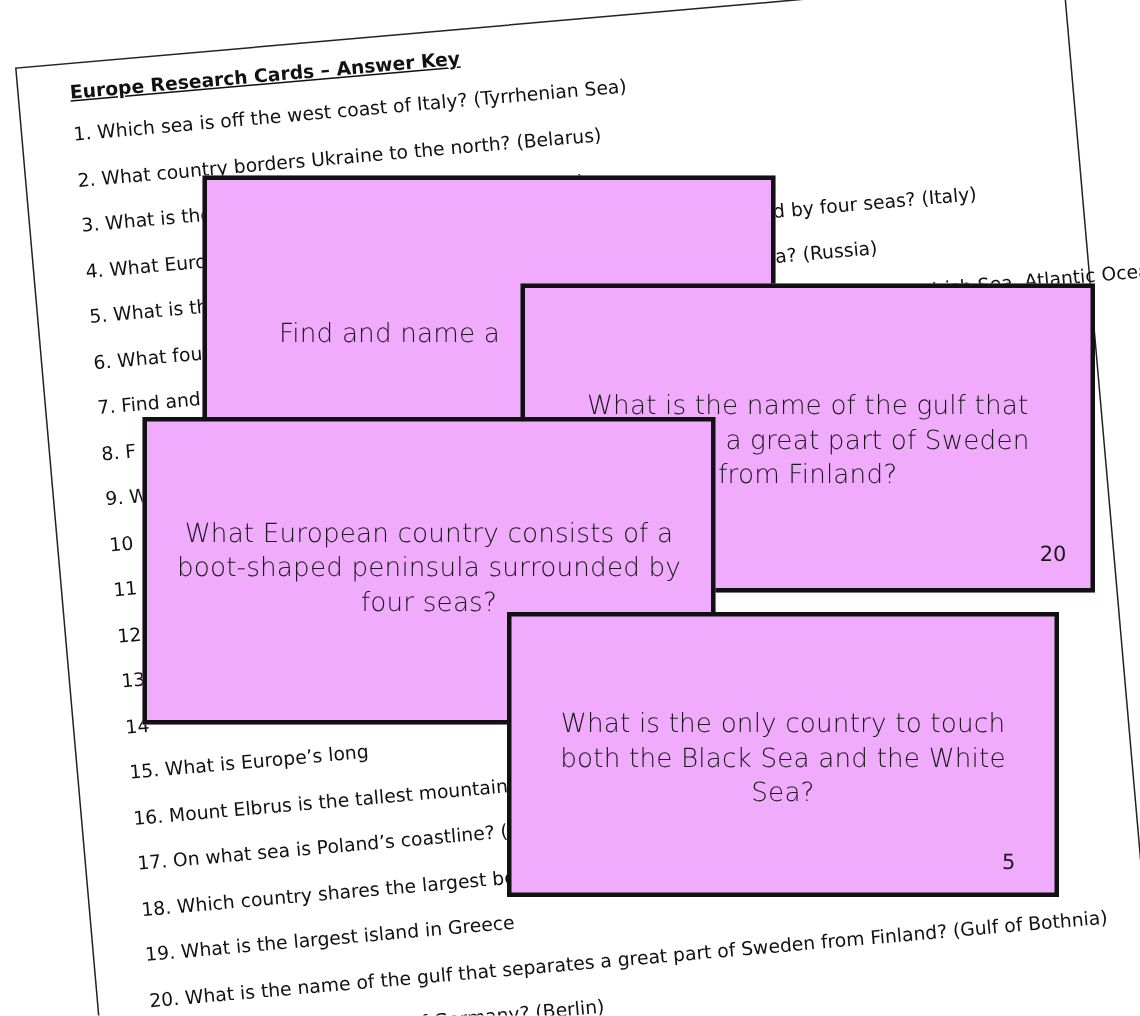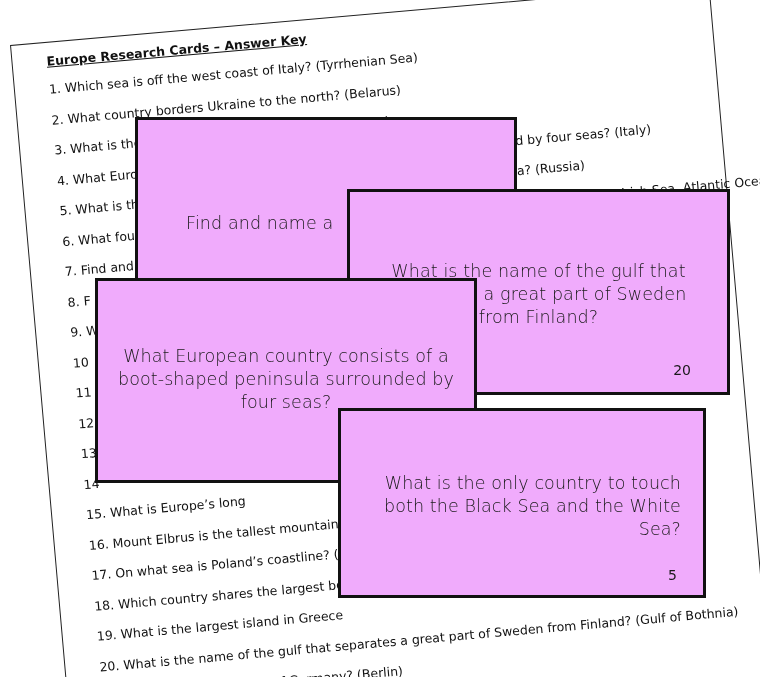--- a/index.html
+++ b/index.html
@@ -48,23 +48,23 @@
     <div class="line">22. What is the largest lake in Finland? (Saimaa)</div>
   </div>
 </div>
 
 <div class="card" style="left:135px; top:117px; width:382px; height:180px;">
   <div class="card-text" style="top:92px; text-align:left; left:48px; white-space:nowrap;">Find and name a</div>
 </div>
 
 <div class="card" style="left:347px; top:189px; width:383px; height:206px;">
   <div class="card-text" style="top:68px; left:30px; right:30px;">What is the name of the gulf that separates a great part of Sweden from Finland?</div>
-  <div class="card-num" style="right:36px; bottom:14px;">20</div>
+  <div class="card-num" style="right:16px; bottom:14px;">20</div>
 </div>
 
 <div class="card" style="left:95px; top:278px; width:382px; height:205px;">
   <div class="card-text" style="top:64px; left:10px; right:10px;">What European country consists of a boot-shaped peninsula surrounded by four seas?</div>
 </div>
 
 <div class="card" style="left:338px; top:408px; width:368px; height:190px;">
-  <div class="card-text" style="top:61px; left:22px; right:22px;text-align:right;">What is the only country to touch both the Black Sea and the White Sea?</div>
+  <div class="card-text" style="top:61px; left:22px; right:22px;">What is the only country to touch both the Black Sea and the White Sea?</div>
   <div class="card-num" style="right:26px; bottom:12px;">5</div>
 </div>
 
 </body></html>

